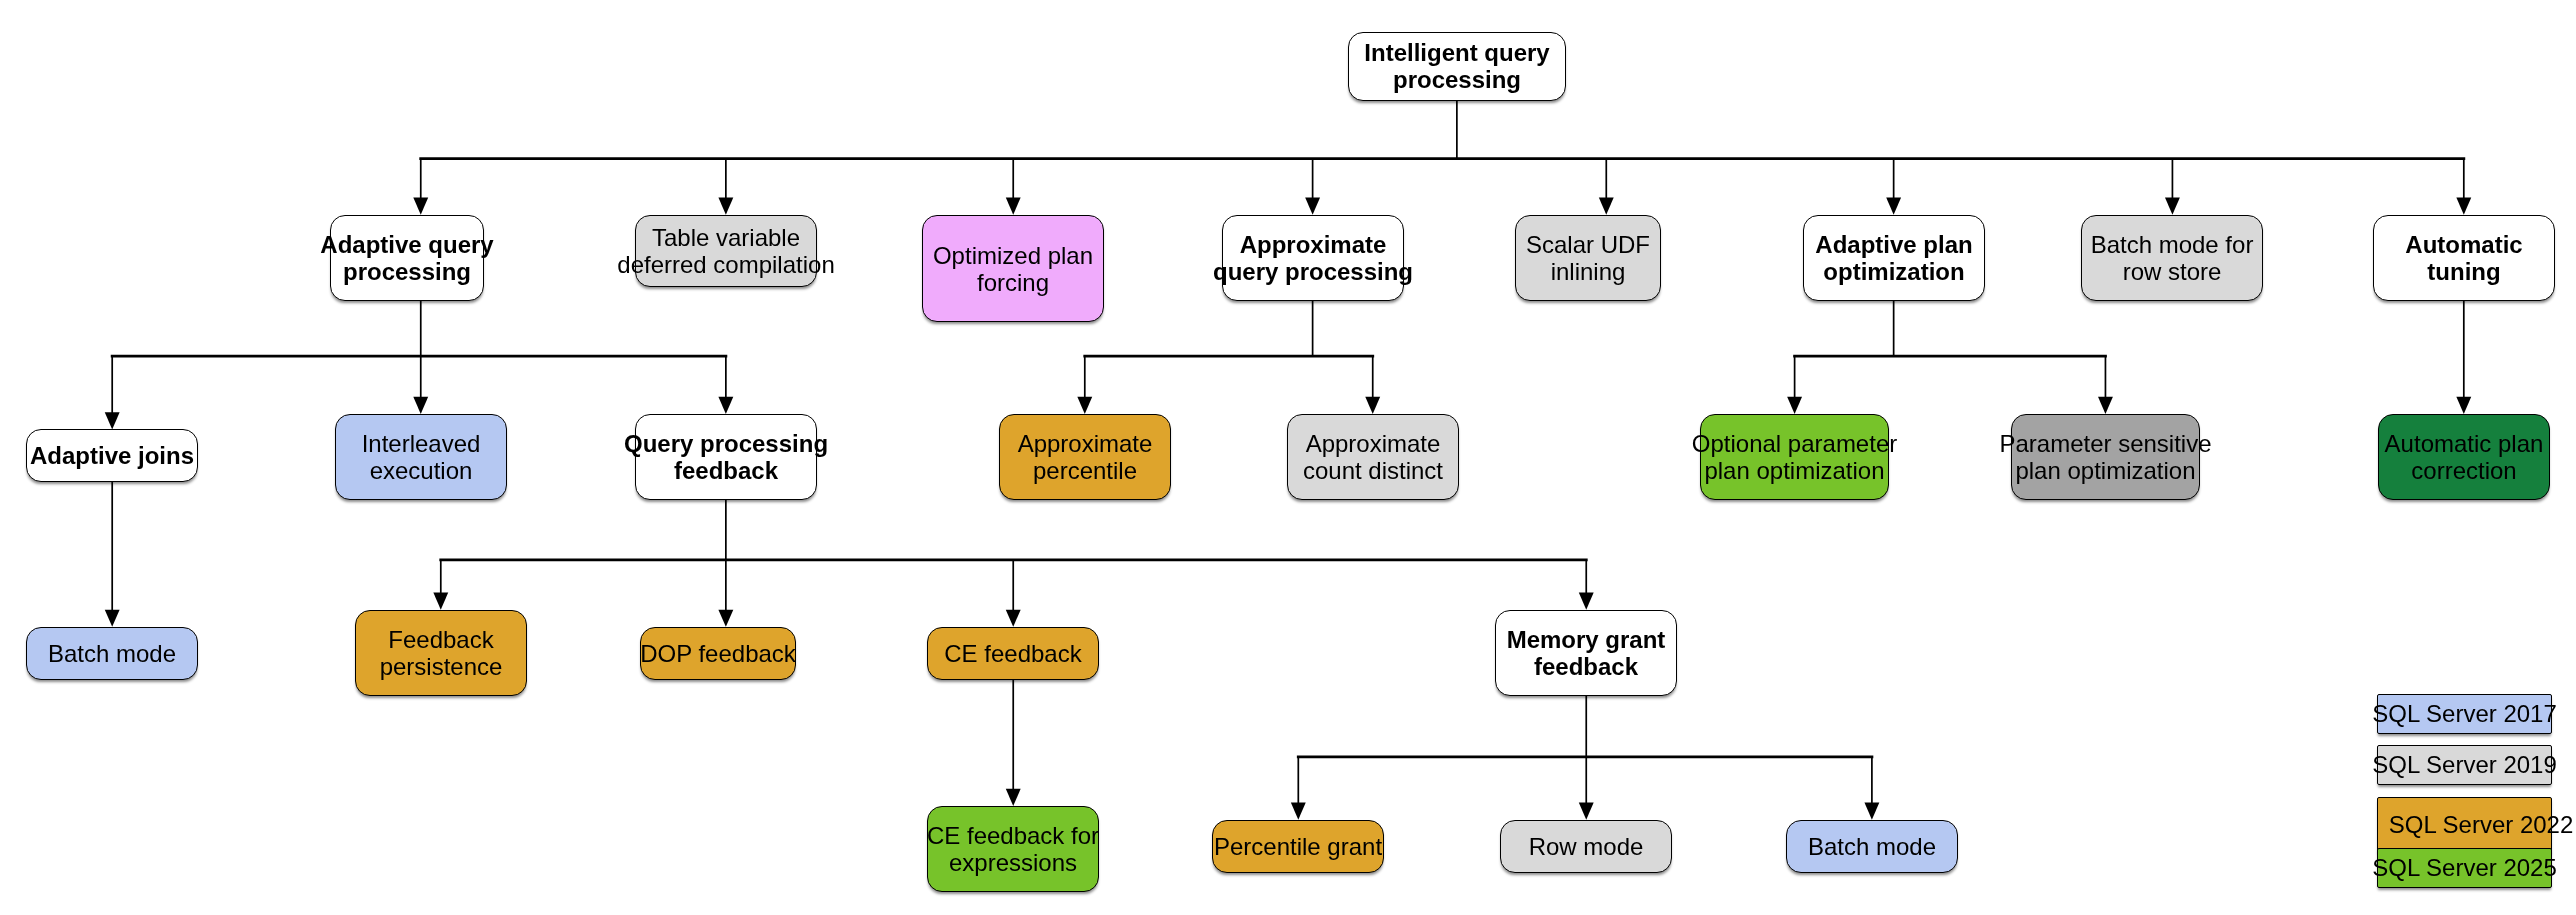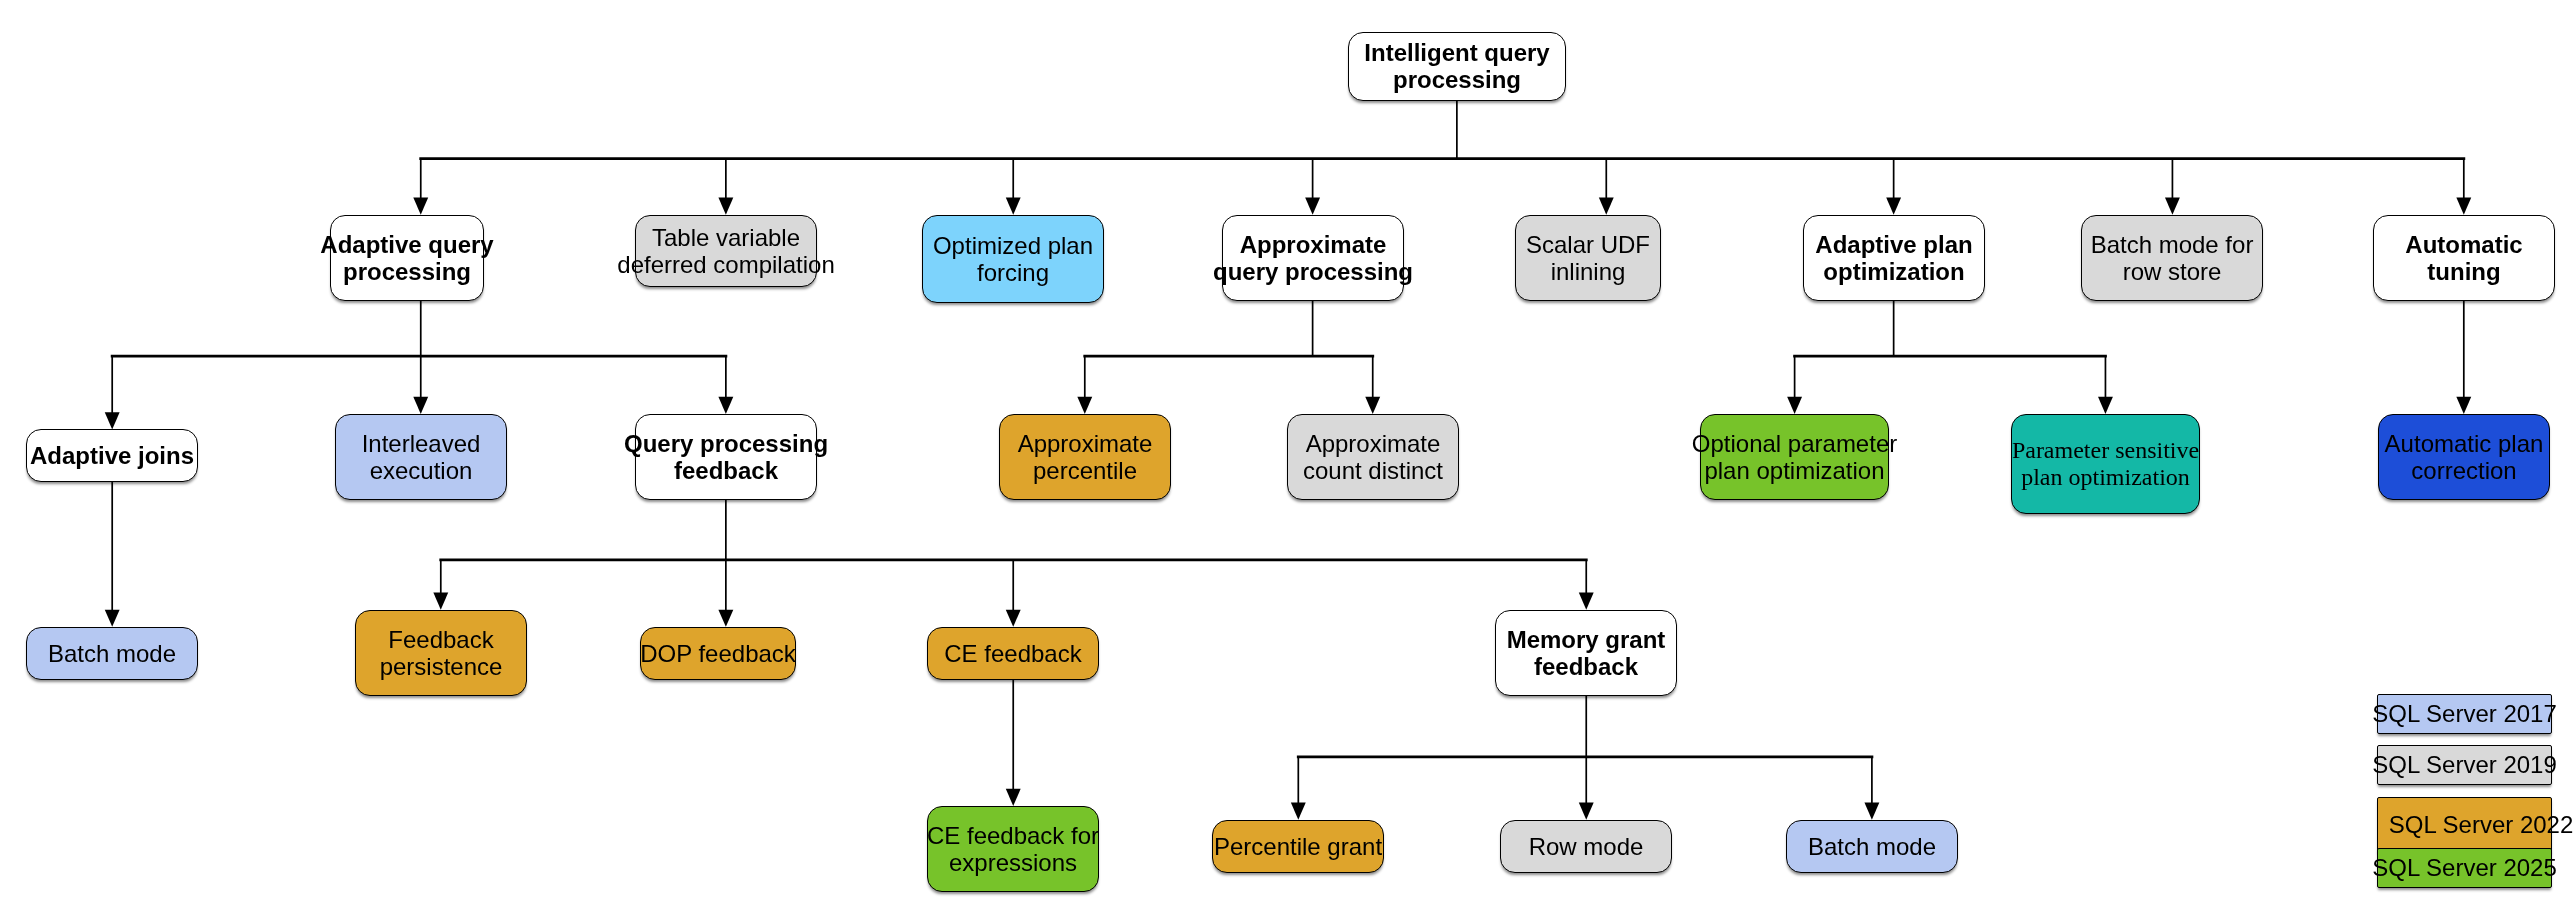--- a/index.html
+++ b/index.html
@@ -100,21 +100,21 @@
         <div>processing</div>
       </div>
       <div class="node bold" style="left: 330px; top: 215px; width: 154px; height: 86px; background: rgb(255, 255, 255);">
         <div>Adaptive query</div>
         <div>processing</div>
       </div>
       <div class="node" style="left: 635px; top: 215px; width: 182px; height: 72px; background: rgb(217, 217, 217);">
         <div>Table variable</div>
         <div>deferred compilation</div>
       </div>
-      <div class="node" style="left: 922px; top: 215px; width: 182px; height: 88px; background: #7dd3fc;">
+      <div class="node" style="left: 922px; top: 215px; width: 182px; height: 107px; background: #f0abfc;">
         <div>Optimized plan</div>
         <div>forcing</div>
       </div>
       <div class="node bold" style="left: 1222px; top: 215px; width: 182px; height: 86px; background: rgb(255, 255, 255);">
         <div>Approximate</div>
         <div>query processing</div>
       </div>
       <div class="node" style="left: 1515px; top: 215px; width: 146px; height: 86px; background: rgb(217, 217, 217);">
         <div>Scalar UDF</div>
         <div>inlining</div>
@@ -147,25 +147,25 @@
         <div>percentile</div>
       </div>
       <div class="node" style="left: 1287px; top: 414px; width: 172px; height: 86px; background: rgb(217, 217, 217);">
         <div>Approximate</div>
         <div>count distinct</div>
       </div>
       <div class="node" style="left: 1700px; top: 414px; width: 189px; height: 86px; background: rgb(119, 195, 42);">
         <div>Optional parameter</div>
         <div>plan optimization</div>
       </div>
-      <div class="node" style="left: 2011px; top: 414px; width: 189px; height: 100px; background: #14b8a6; font-family: Liberation Serif, serif;">
+      <div class="node" style="left: 2011px; top: 414px; width: 189px; height: 86px; background: #a3a3a3;">
         <div>Parameter sensitive</div>
         <div>plan optimization</div>
       </div>
-      <div class="node" style="left: 2378px; top: 414px; width: 172px; height: 86px; background: #1d4ed8; justify-content: center;">
+      <div class="node" style="left: 2378px; top: 414px; width: 172px; height: 86px; background: #15803d; justify-content: center;">
         <div>Automatic plan</div>
         <div>correction</div>
       </div>
       <div class="node" style="left: 26px; top: 627px; width: 172px; height: 53px; background: rgb(181, 200, 242);">
         <div>Batch mode</div>
       </div>
       <div class="node" style="left: 355px; top: 610px; width: 172px; height: 86px; background: rgb(222, 164, 44);">
         <div>Feedback</div>
         <div>persistence</div>
       </div>

